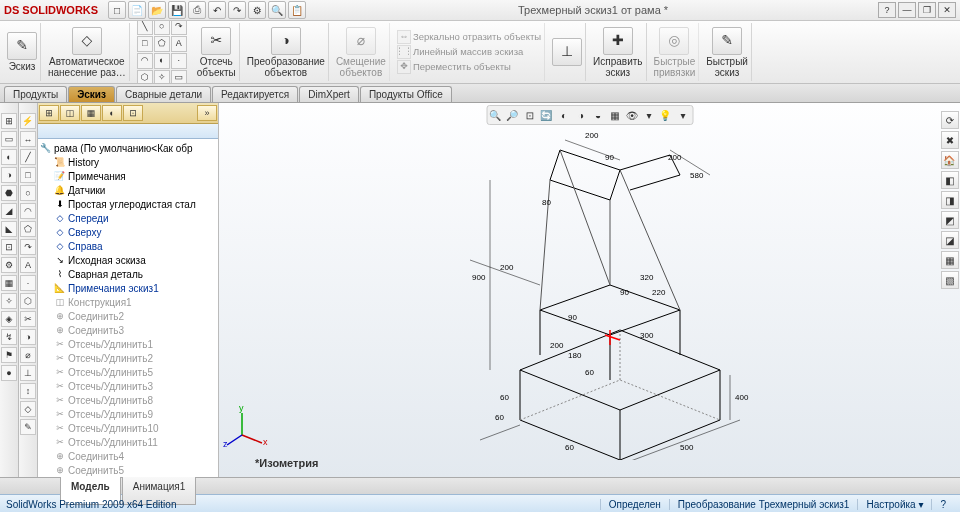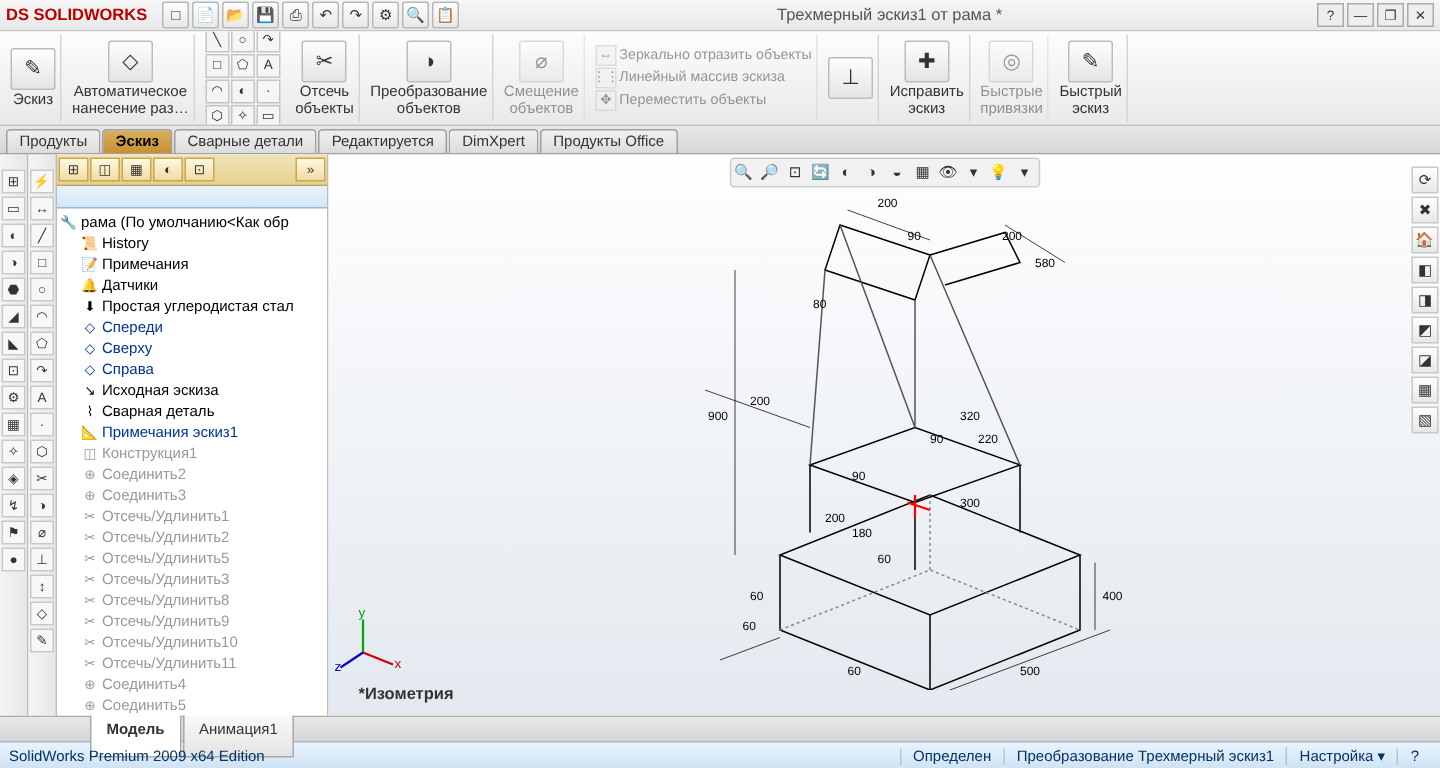--- a/index.html
+++ b/index.html
@@ -35,21 +35,21 @@
 .tree .node.gray{color:#999}
 .tree .node.blue{color:#003399}
 .tree .ic{width:12px;height:12px;display:inline-flex;align-items:center;justify-content:center;font-size:9px}
 .view{flex:1;position:relative;background:linear-gradient(#fefeff,#e3e9ef);overflow:hidden}
 .vtb{position:absolute;top:2px;left:50%;transform:translateX(-50%);display:flex;gap:1px;background:rgba(240,240,240,0.9);border:1px solid #ccc;border-radius:3px;padding:1px}
 .vtb span{width:16px;height:16px;font-size:10px;display:flex;align-items:center;justify-content:center;cursor:pointer}
 .rtb{width:20px;position:absolute;right:0;top:0;bottom:0;display:flex;flex-direction:column;gap:2px;padding-top:8px;align-items:center}
 .rtb span{width:16px;height:16px;border:1px solid #c8c8c8;background:linear-gradient(#fefefe,#e8e8e8);font-size:10px;display:flex;align-items:center;justify-content:center;cursor:pointer}
 .triad{position:absolute;left:8px;bottom:30px;font-size:9px}
 .triad svg{overflow:visible}
-.vlabel{position:absolute;left:20px;bottom:8px;font-weight:bold;font-size:11px}
+.vlabel{position:absolute;left:36px;bottom:8px;font-weight:bold;font-size:11px}
 .sktch{position:absolute;left:50%;top:50%;transform:translate(-50%,-50%)}
 .bottab{height:16px;background:linear-gradient(#e8e8e8,#d6d6d6);border-top:1px solid #aaa;display:flex;align-items:center;padding-left:60px;font-size:10px}
 .bottab .bt{padding:12px 10px;border:1px solid #aaa;background:linear-gradient(#fff,#e4e4e4);margin-right:1px;cursor:pointer}
 .bottab .bt.act{background:#fff;font-weight:bold}
 .status{height:18px;background:linear-gradient(#eaf3fb,#cde2f4);border-top:1px solid #9cb8d4;display:flex;align-items:center;padding:0 6px;font-size:10px;color:#003366}
 .status .sp{flex:1}
 .status .cell{padding:0 8px;border-left:1px solid #b0c4d8}
 .dim{font-size:8px;fill:#000;font-family:Arial}
 </style>
 </head>

